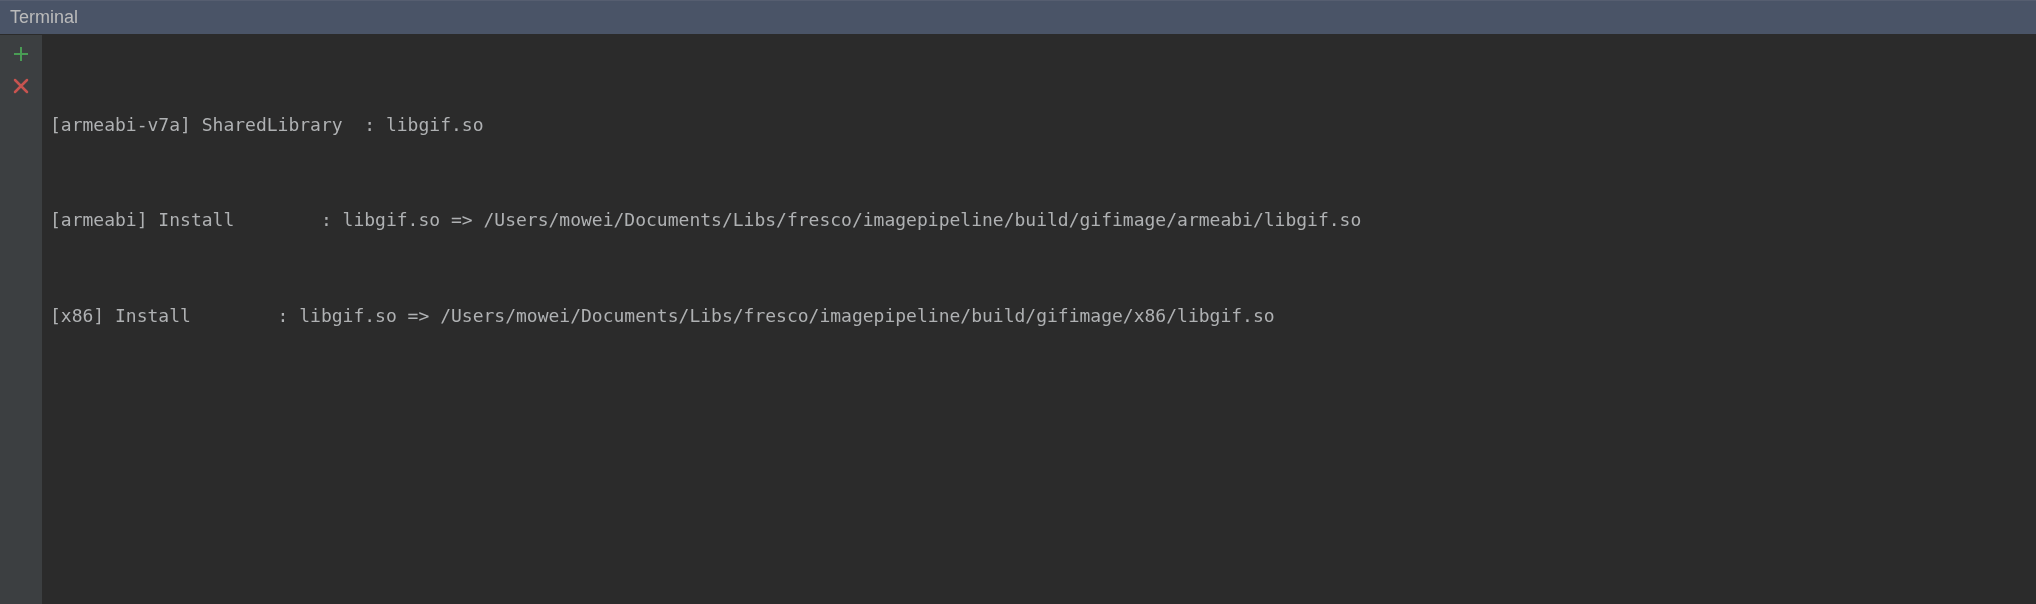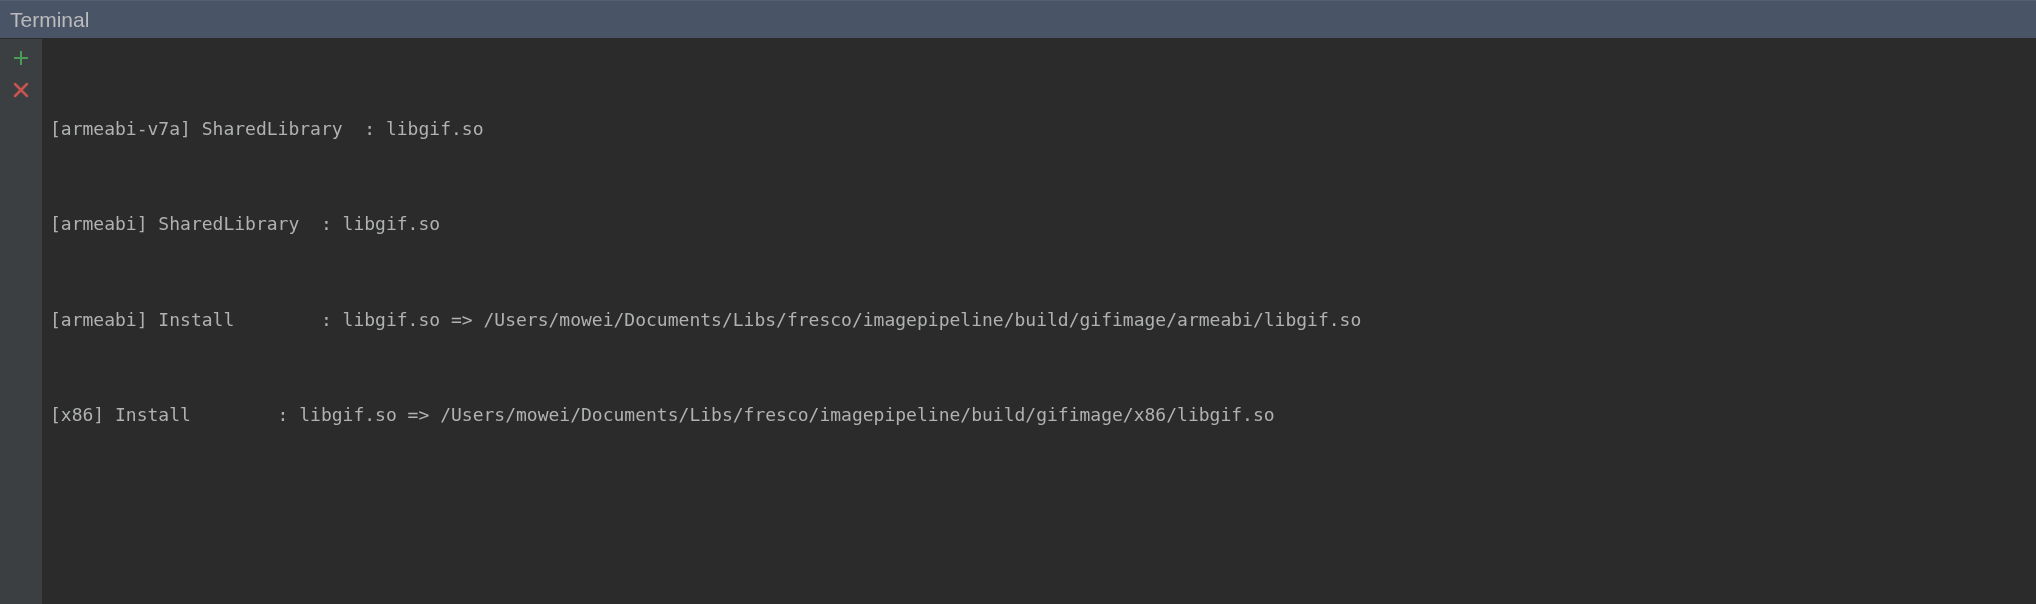--- a/index.html
+++ b/index.html
@@ -15,21 +15,21 @@
     line-height: 1.4;
     width: 2036px;
     height: 604px;
     overflow: hidden;
   }
   .title-bar {
     background: #4a5467;
     color: #bbbbbb;
     padding: 4px 10px;
     font-family: "Segoe UI", "Helvetica Neue", sans-serif;
-    font-size: 21px;
+    font-size: 18px;
     border-bottom: 1px solid #2b2b2b;
     border-top: 1px solid #565e70;
   }
   .main {
     display: flex;
     height: calc(100% - 28px);
     background: #2b2b2b;
   }
   .gutter {
     width: 42px;
@@ -84,21 +84,20 @@
         </svg>
     </div>
     <div class="gutter-icon icon-close" title="Close Session">
       <svg width="16" height="16" viewBox="0 0 16 16">
           <path d="M2 2l12 12M14 2L2 14" stroke="#c75450" stroke-width="2.5" stroke-linecap="round"></path>
         </svg>
     </div>
   </div>
   <div class="console">
     <div class="line">[armeabi-v7a] SharedLibrary  : libgif.so</div>
-    <div class="line">[armeabi] SharedLibrary  : libgif.so</div>
     <div class="line">[armeabi] Install        : libgif.so =&gt; /Users/mowei/Documents/Libs/fresco/imagepipeline/build/gifimage/armeabi/libgif.so</div>
     <div class="line">[x86] Install        : libgif.so =&gt; /Users/mowei/Documents/Libs/fresco/imagepipeline/build/gifimage/x86/libgif.so</div>
     
     
     
     
     
     
     
     

